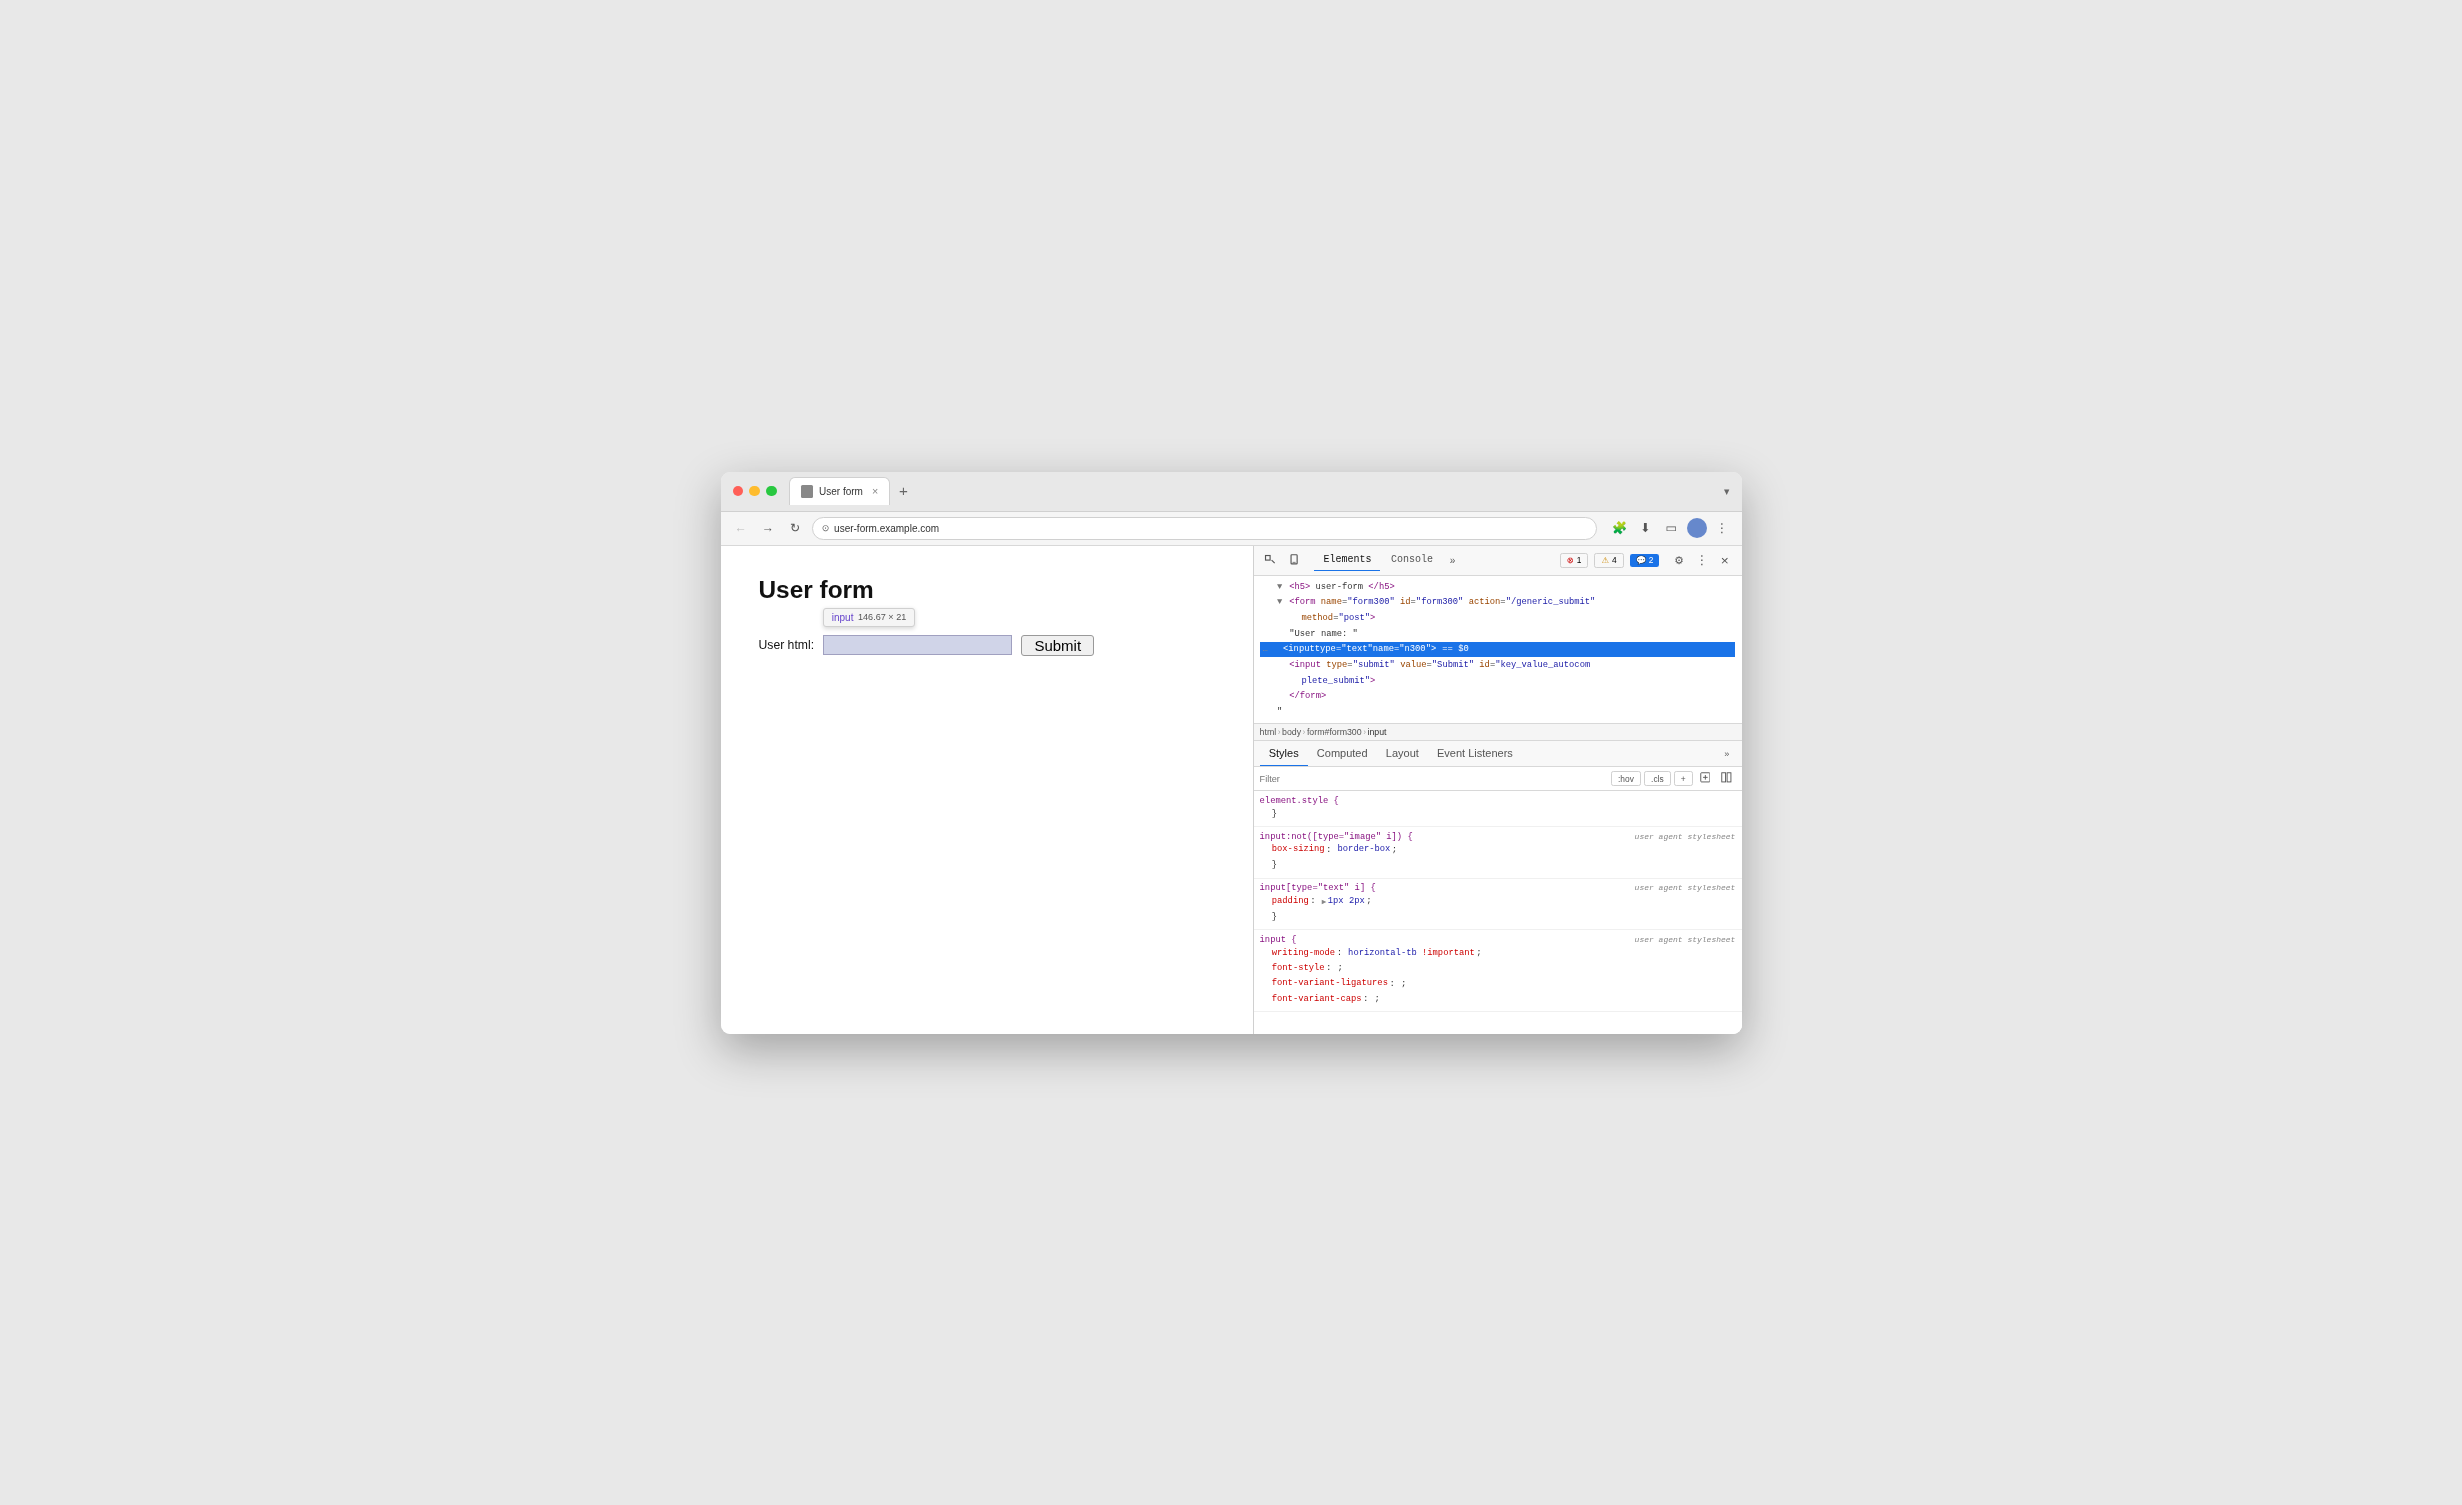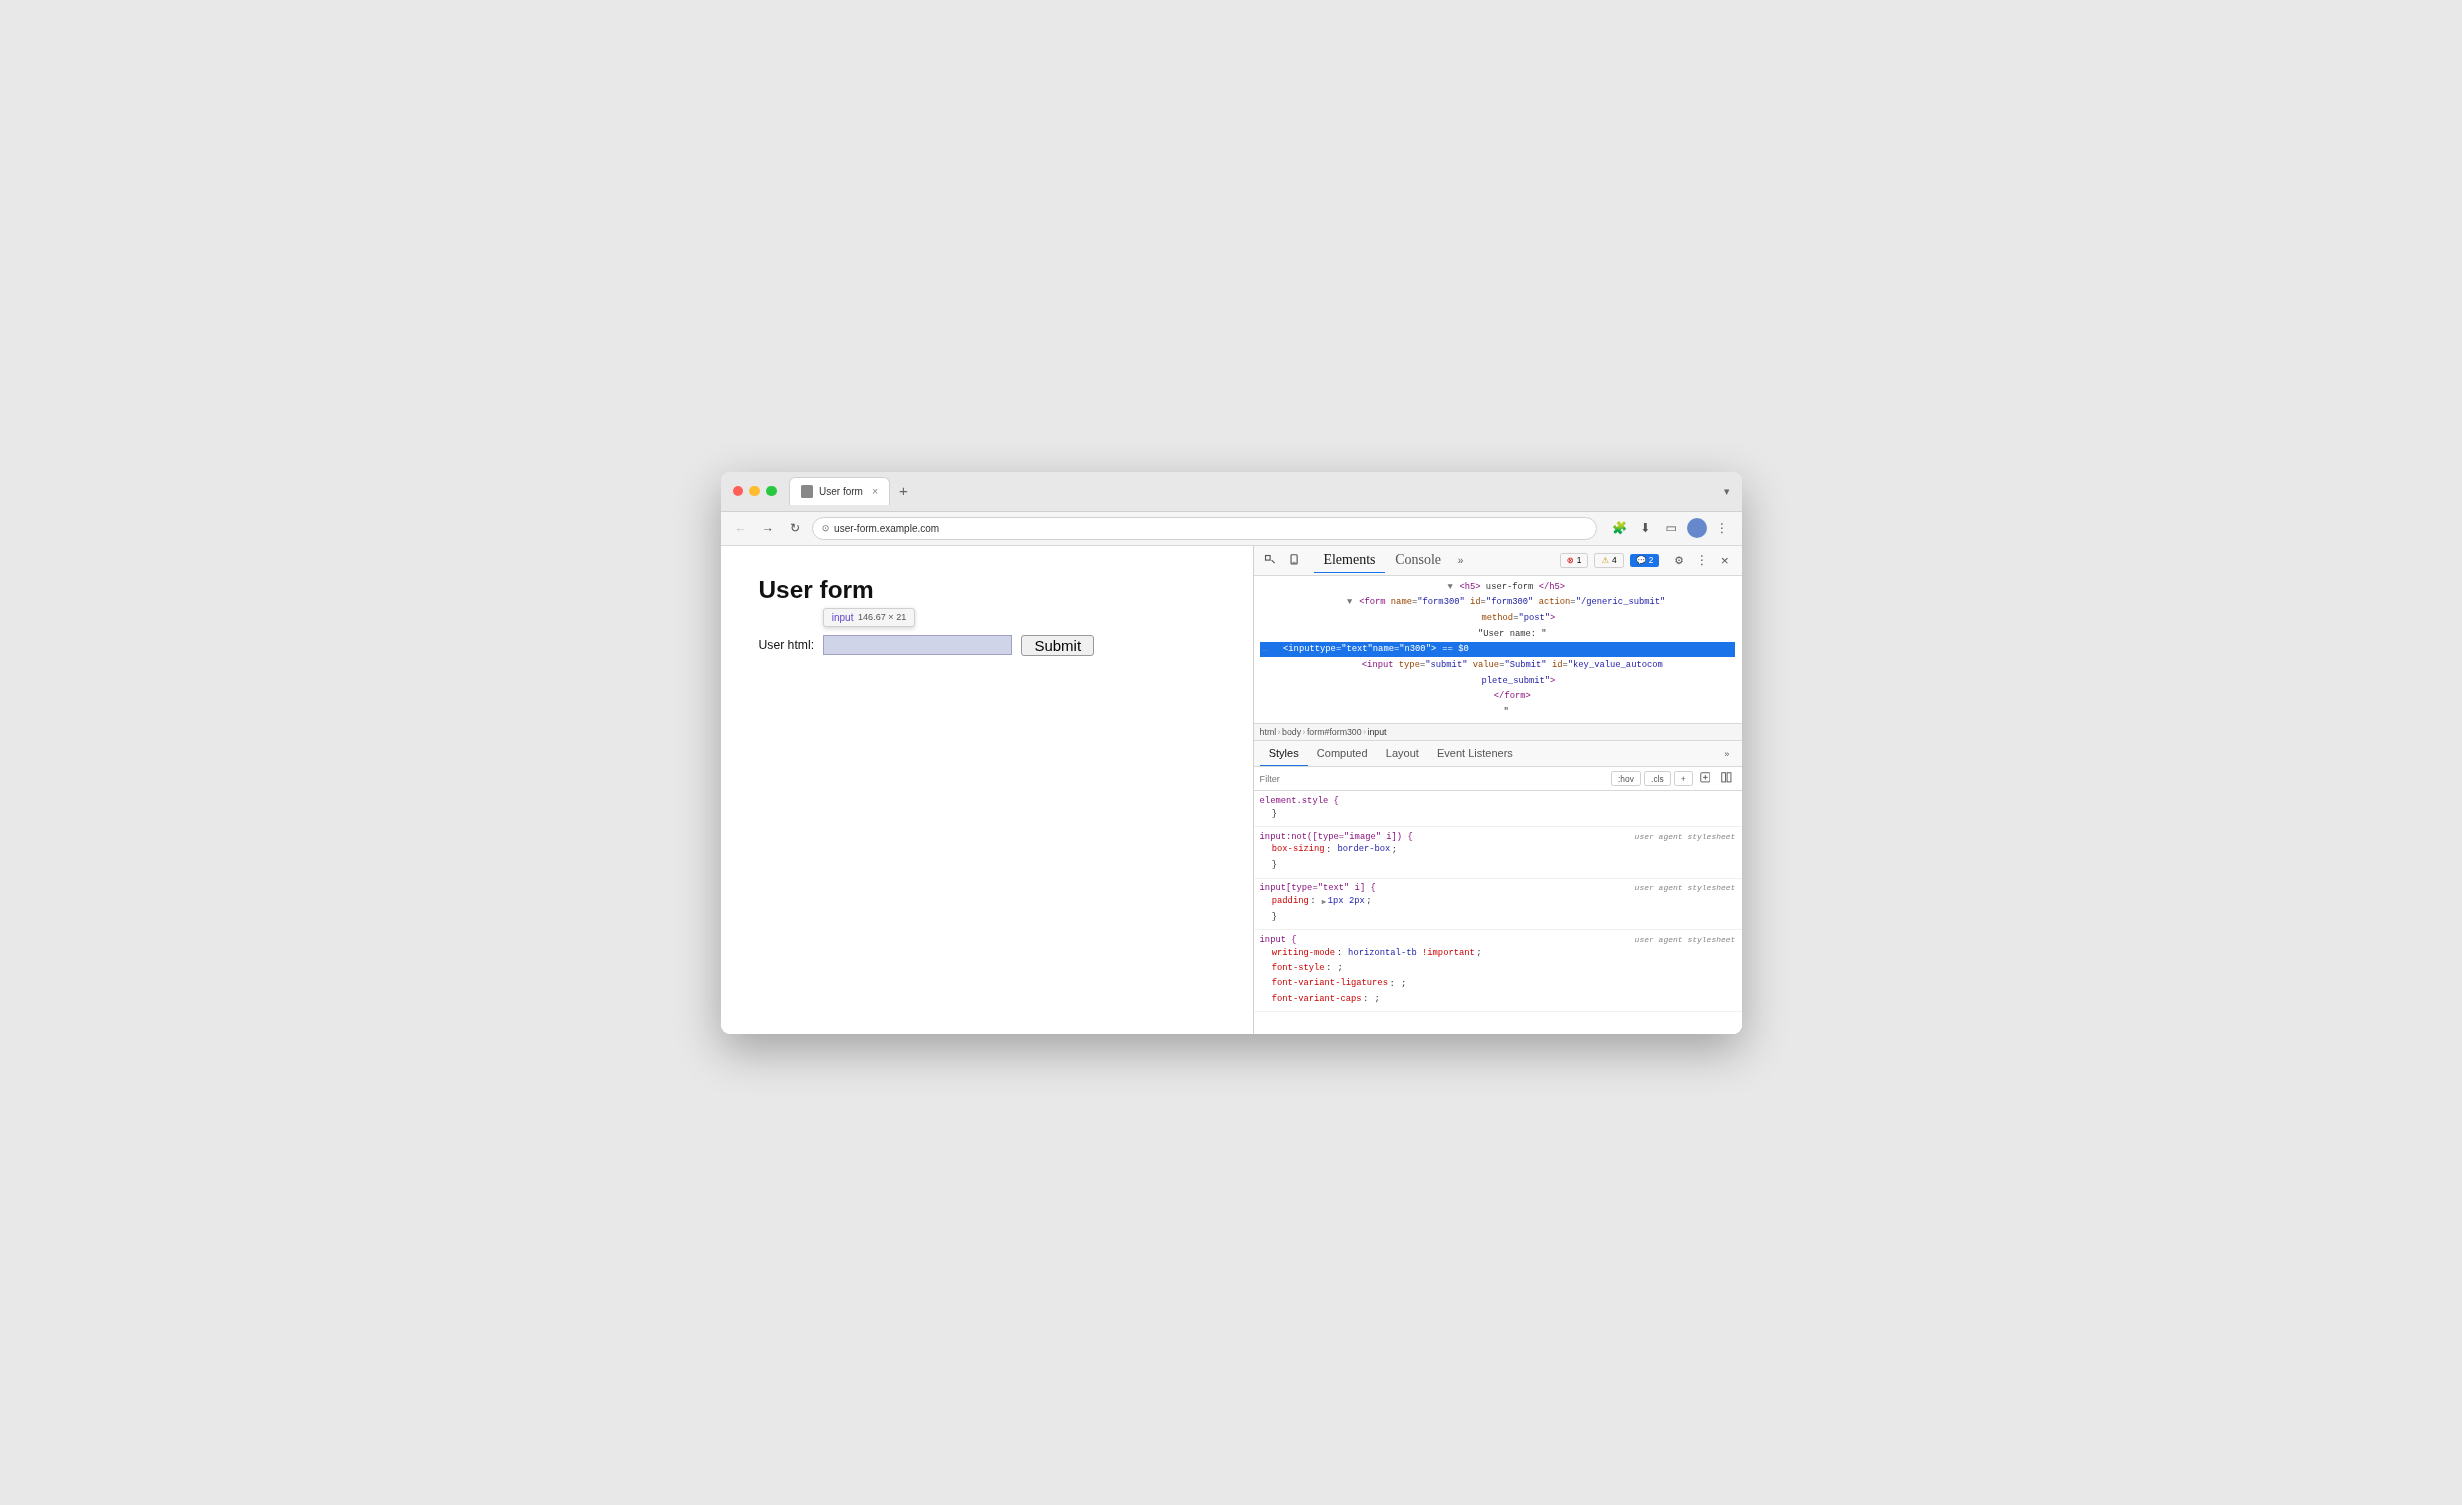--- a/index.html
+++ b/index.html
@@ -297,22 +297,22 @@
     .devtools-tab-area {
       display: flex;
       align-items: center;
       gap: 1.5px;
       flex: 1;
       padding: 0 6.1px;
     }
 
     .devtools-tab {
       padding: 4.6px 9.1px;
-      font-size: 14px;
-      font-family: Liberation Serif, serif;
+      font-size: 10px;
+      font-family: Liberation Mono, monospace;
       color: #555;
       cursor: pointer;
       border-bottom: 1.5px solid transparent;
     }
 
     .devtools-tab.active {
       color: #111;
       border-bottom: 1.5px solid #1a73e8;
     }
 
@@ -365,21 +365,20 @@
       color: #555;
       font-size: 13.7px;
     }
 
     
     .dom-tree {
       background: white;
       padding: 3px 6.1px;
       border-bottom: 0.8px solid #d8d8d8;
       line-height: 1.6;
-      text-align: center;
     }
 
     .dom-line {
       padding: 0.8px 0;
       font-size: 8.8px;
       white-space: nowrap;
       color: #333;
     }
 
     .dom-line.selected {

